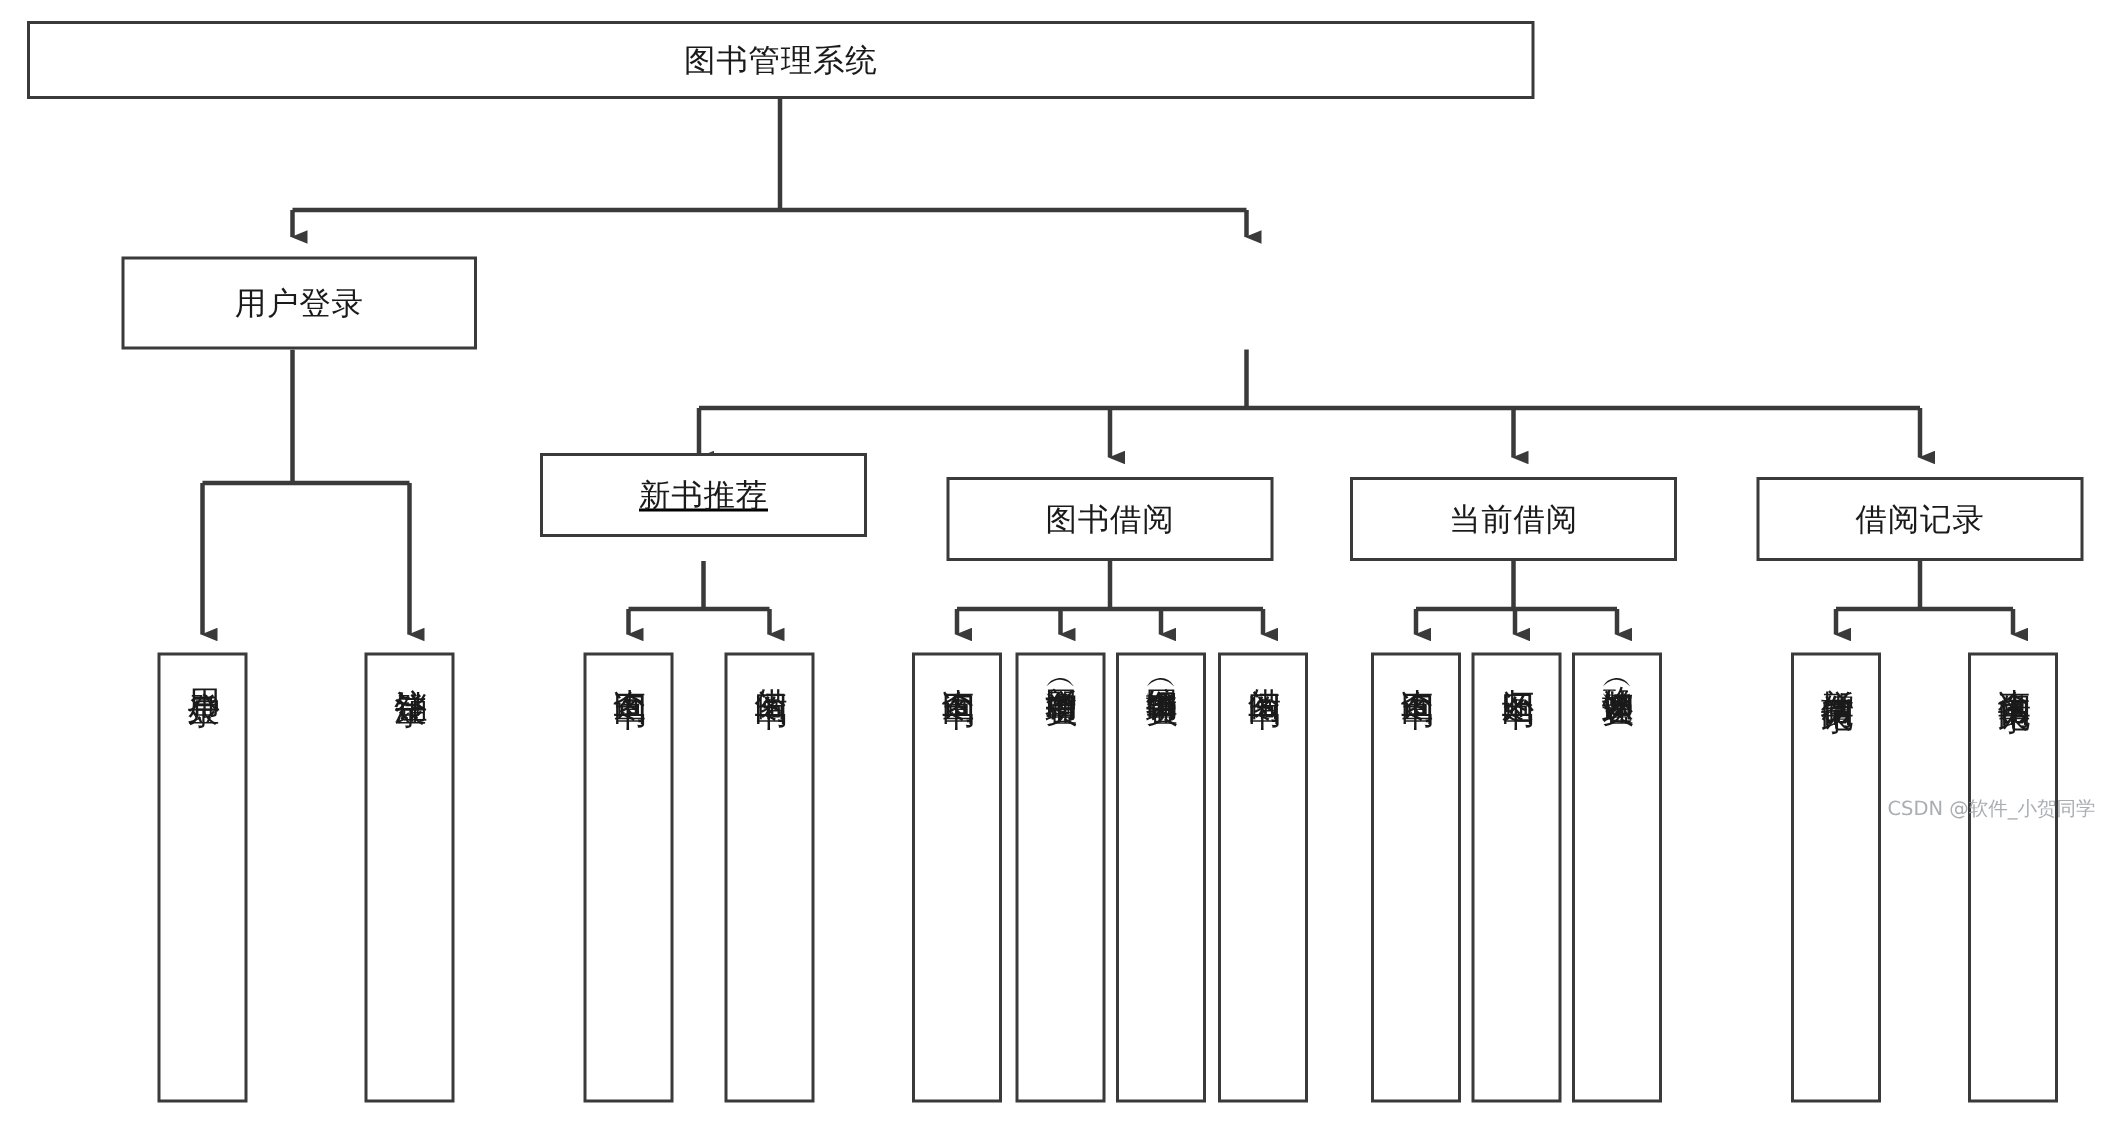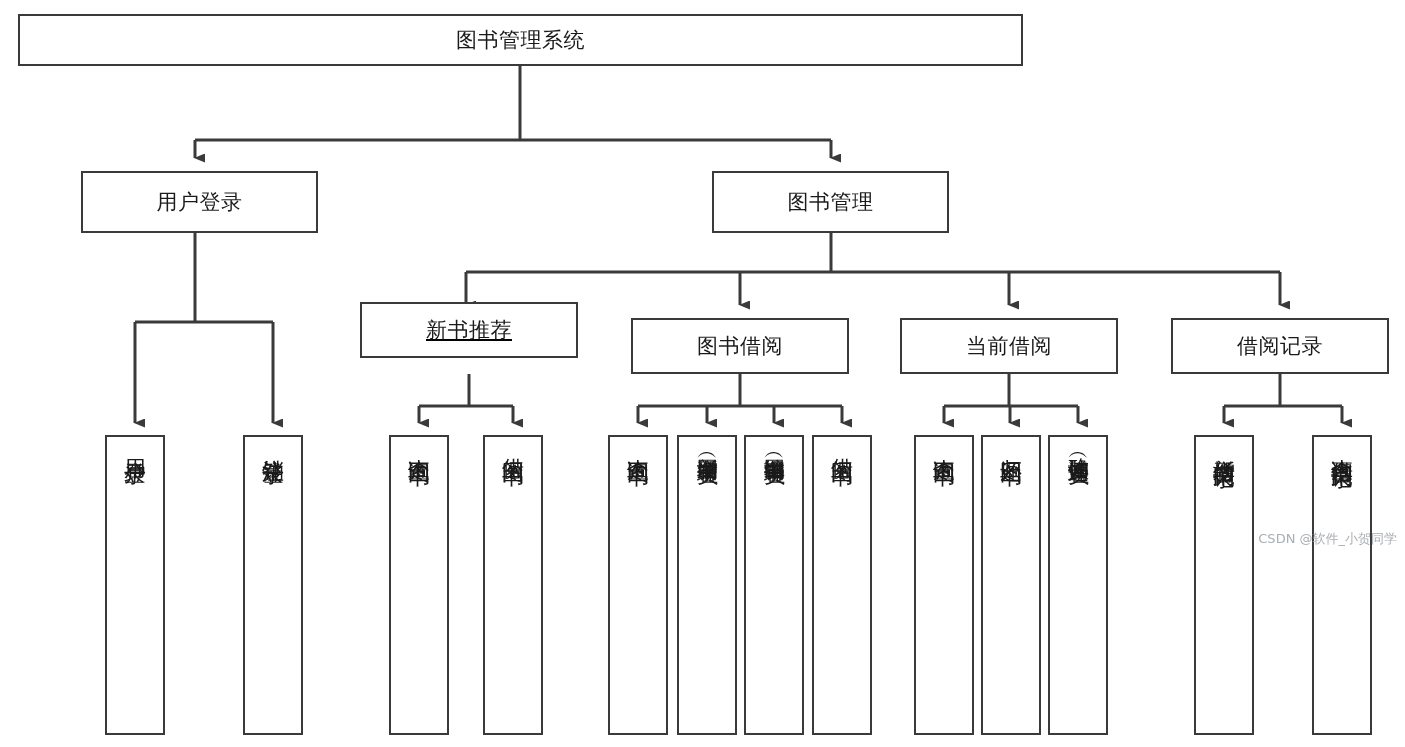--- a/index.html
+++ b/index.html
@@ -139,23 +139,20 @@
   </svg>
 
   <div class="node horizontal" style="left:18px; top:14px; width:1005px; height:52px;">
     <span class="node-label">图书管理系统</span>
   </div>
 
   <div class="node horizontal" style="left:81px; top:171px; width:237px; height:62px;">
     <span class="node-label">用户登录</span>
   </div>
 
-  <div class="node horizontal" style="left:712px; top:171px; width:237px; height:62px;">
-    <span class="node-label">图书管理</span>
-  </div>
 
   <div class="node horizontal" style="left:360px; top:302px; width:218px; height:56px;text-decoration:underline;">
     <span class="node-label">新书推荐</span>
   </div>
 
   <div class="node horizontal" style="left:631px; top:318px; width:218px; height:56px;align-items:center;">
     <span class="node-label">图书借阅</span>
   </div>
 
   <div class="node horizontal" style="left:1171px; top:318px; width:218px; height:56px;">

